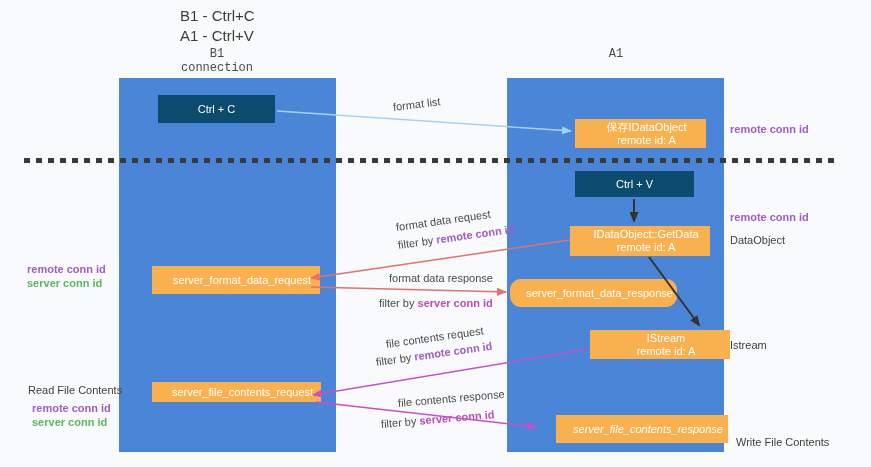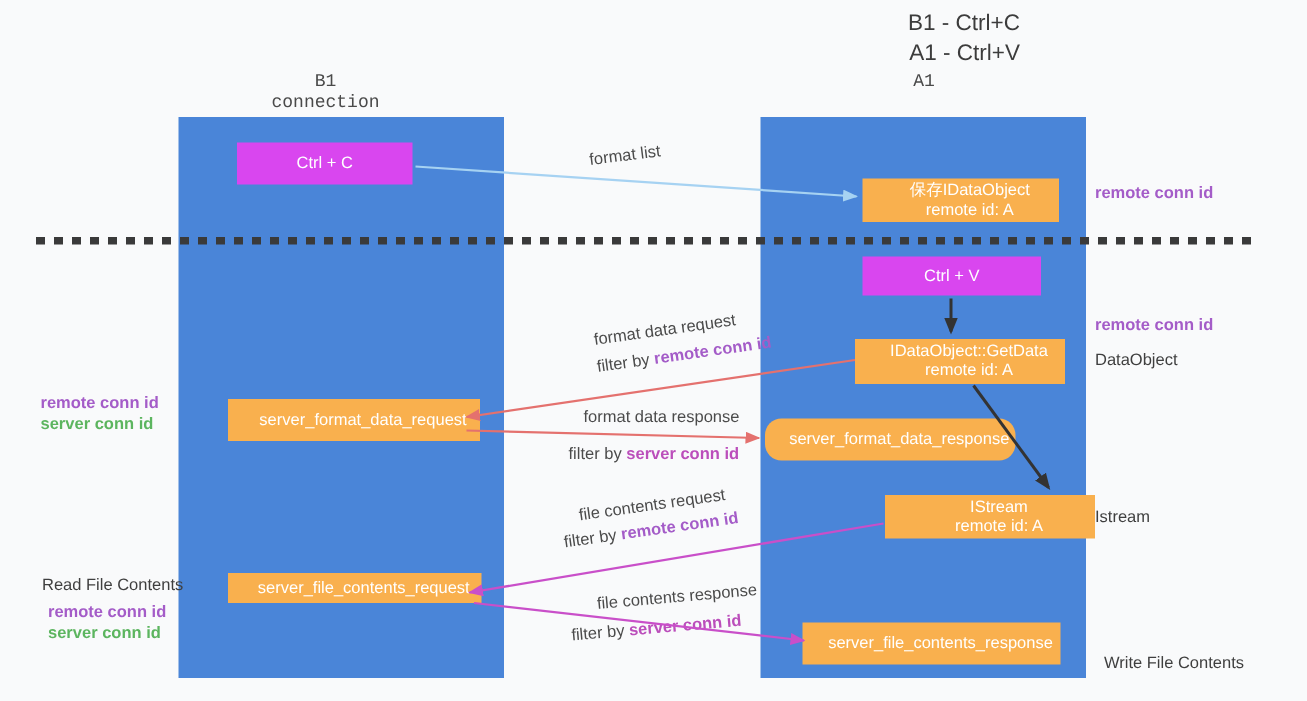--- a/index.html
+++ b/index.html
@@ -1,27 +1,27 @@
 <!DOCTYPE html>
 <html><head>
 <meta charset="utf-8">
 <style>
   html,body{margin:0;padding:0;}
   body{background:#f9fafb;font-family:"Liberation Sans","DejaVu Sans",sans-serif;}
   .canvas{position:relative;width:871px;height:467px;background:#f9fafb;overflow:hidden;}
   .abs{position:absolute;}
-  .title{left:180px;top:6px;width:500px;text-align:right;font-size:15px;line-height:20px;color:#3c3c3c;}
+  .title{left:180px;top:6px;width:500px;text-align:left;font-size:15px;line-height:20px;color:#3c3c3c;}
   .col-header{width:120px;text-align:center;font-size:12px;line-height:14px;color:#4a4a4a;font-family:Liberation Mono, monospace;}
   .column{width:217px;height:374px;background:#4a85d8;top:78px;}
   .dashline{left:24px;top:158px;width:810px;height:5px;
     background:repeating-linear-gradient(90deg,#3a3a3a 0 6px,rgba(0,0,0,0) 6px 12px);}
   .node{display:flex;flex-direction:column;align-items:center;justify-content:center;
     color:#ffffff;font-size:11px;line-height:13px;text-align:center;white-space:nowrap;}
   .box-orange{background:#f9b04e;padding-left:12px;}
-  .box-green{background:#d946ef;text-align:center;}
+  .box-green{background:#0c4a6e;text-align:center;}
   .edge-label{font-size:11px;color:#4b4b4b;white-space:nowrap;transform-origin:left center;}
   .rot8{transform:rotate(-8deg);}
   .rot7{transform:rotate(-7deg);}
   .rot5{transform:rotate(-5deg);}
   .k-purple{color:#a45cc8;font-weight:bold;}
   .k-magenta{color:#bb4ebb;font-weight:bold;}
   .k-green{color:#5cb55f;font-weight:bold;}
   .side-label{font-size:11px;white-space:nowrap;}
   .dark{color:#3f3f3f;}
   .arrows{left:0;top:0;width:871px;height:467px;pointer-events:none;}
@@ -77,21 +77,21 @@
 
   <div class="abs node box-orange" style="left:590px;top:330px;width:128px;height:29px;">
     <div>IStream</div>
     <div>remote id: A</div>
   </div>
 
   <div class="abs node box-orange" style="left:152px;top:382px;width:157px;height:20px;">
     <div>server_file_contents_request</div>
   </div>
 
-  <div class="abs node box-orange" style="left:535px;top:415px;width:160px;height:28px;">
+  <div class="abs node box-orange" style="left:556px;top:415px;width:160px;height:28px;font-style:italic;">
     <div>server_file_contents_response</div>
   </div>
 
   <div class="abs edge-label rot7" style="left:393px;top:101px;">format list</div>
 
   <div class="abs edge-label rot8" style="left:396px;top:221px;">format data request</div>
   <div class="abs edge-label rot8" style="left:398px;top:239px;">
     <span>filter by </span><span class="k-purple">remote conn id</span>
   </div>
 

